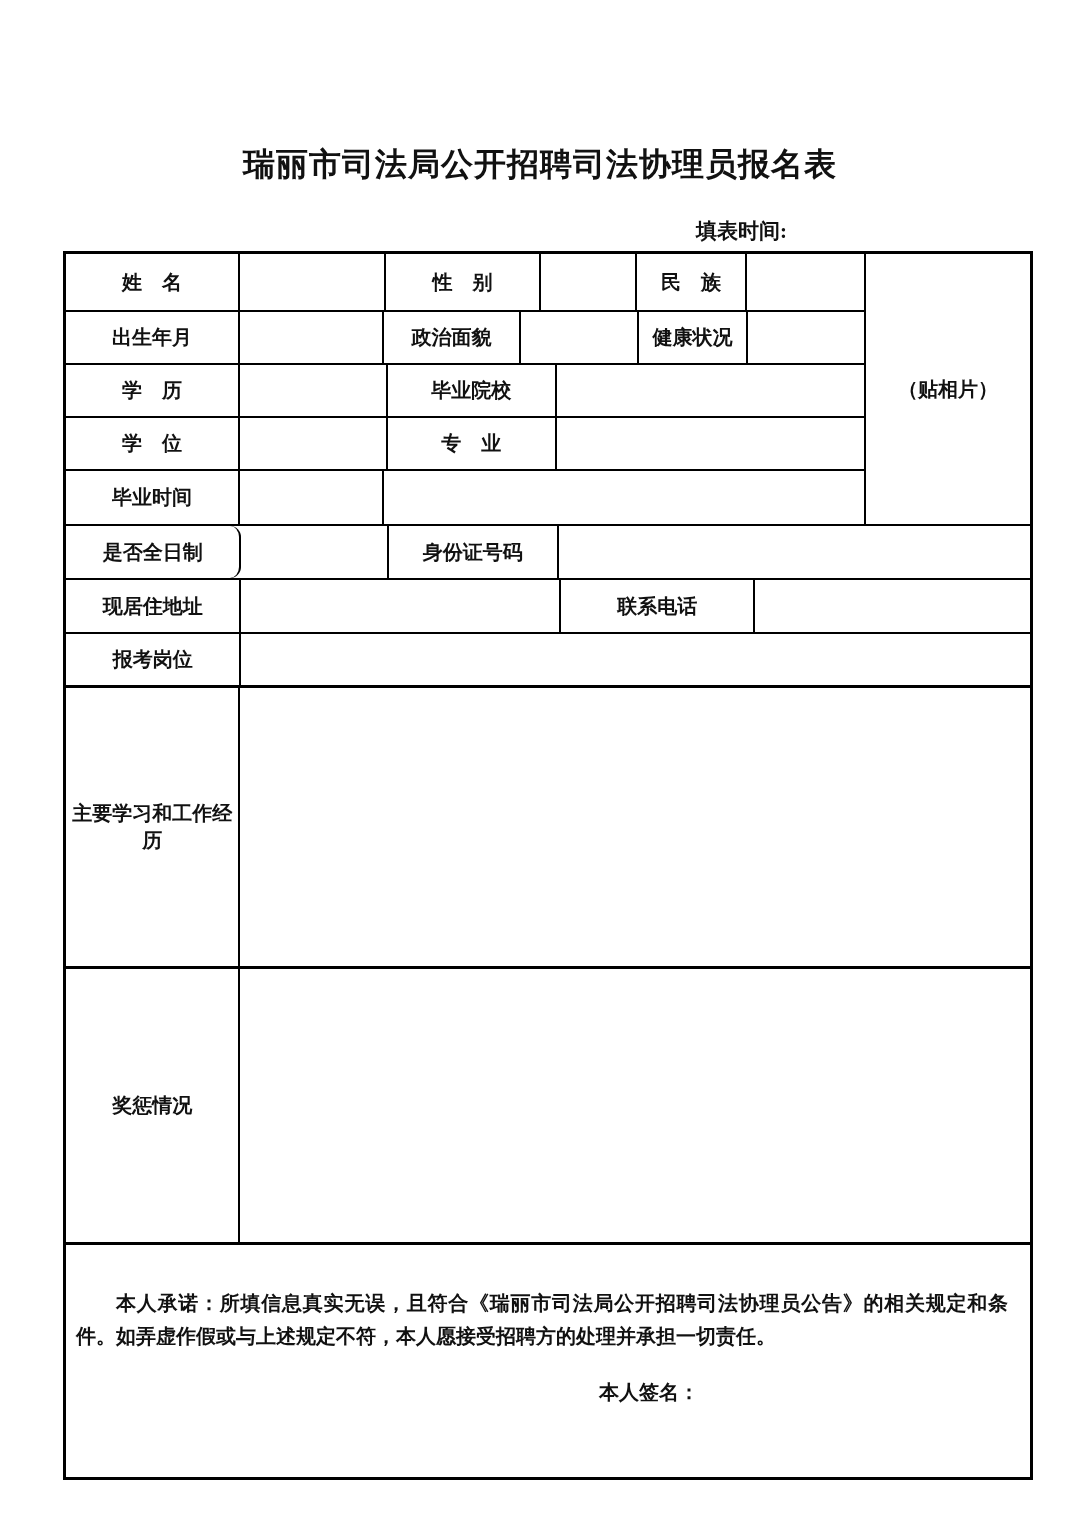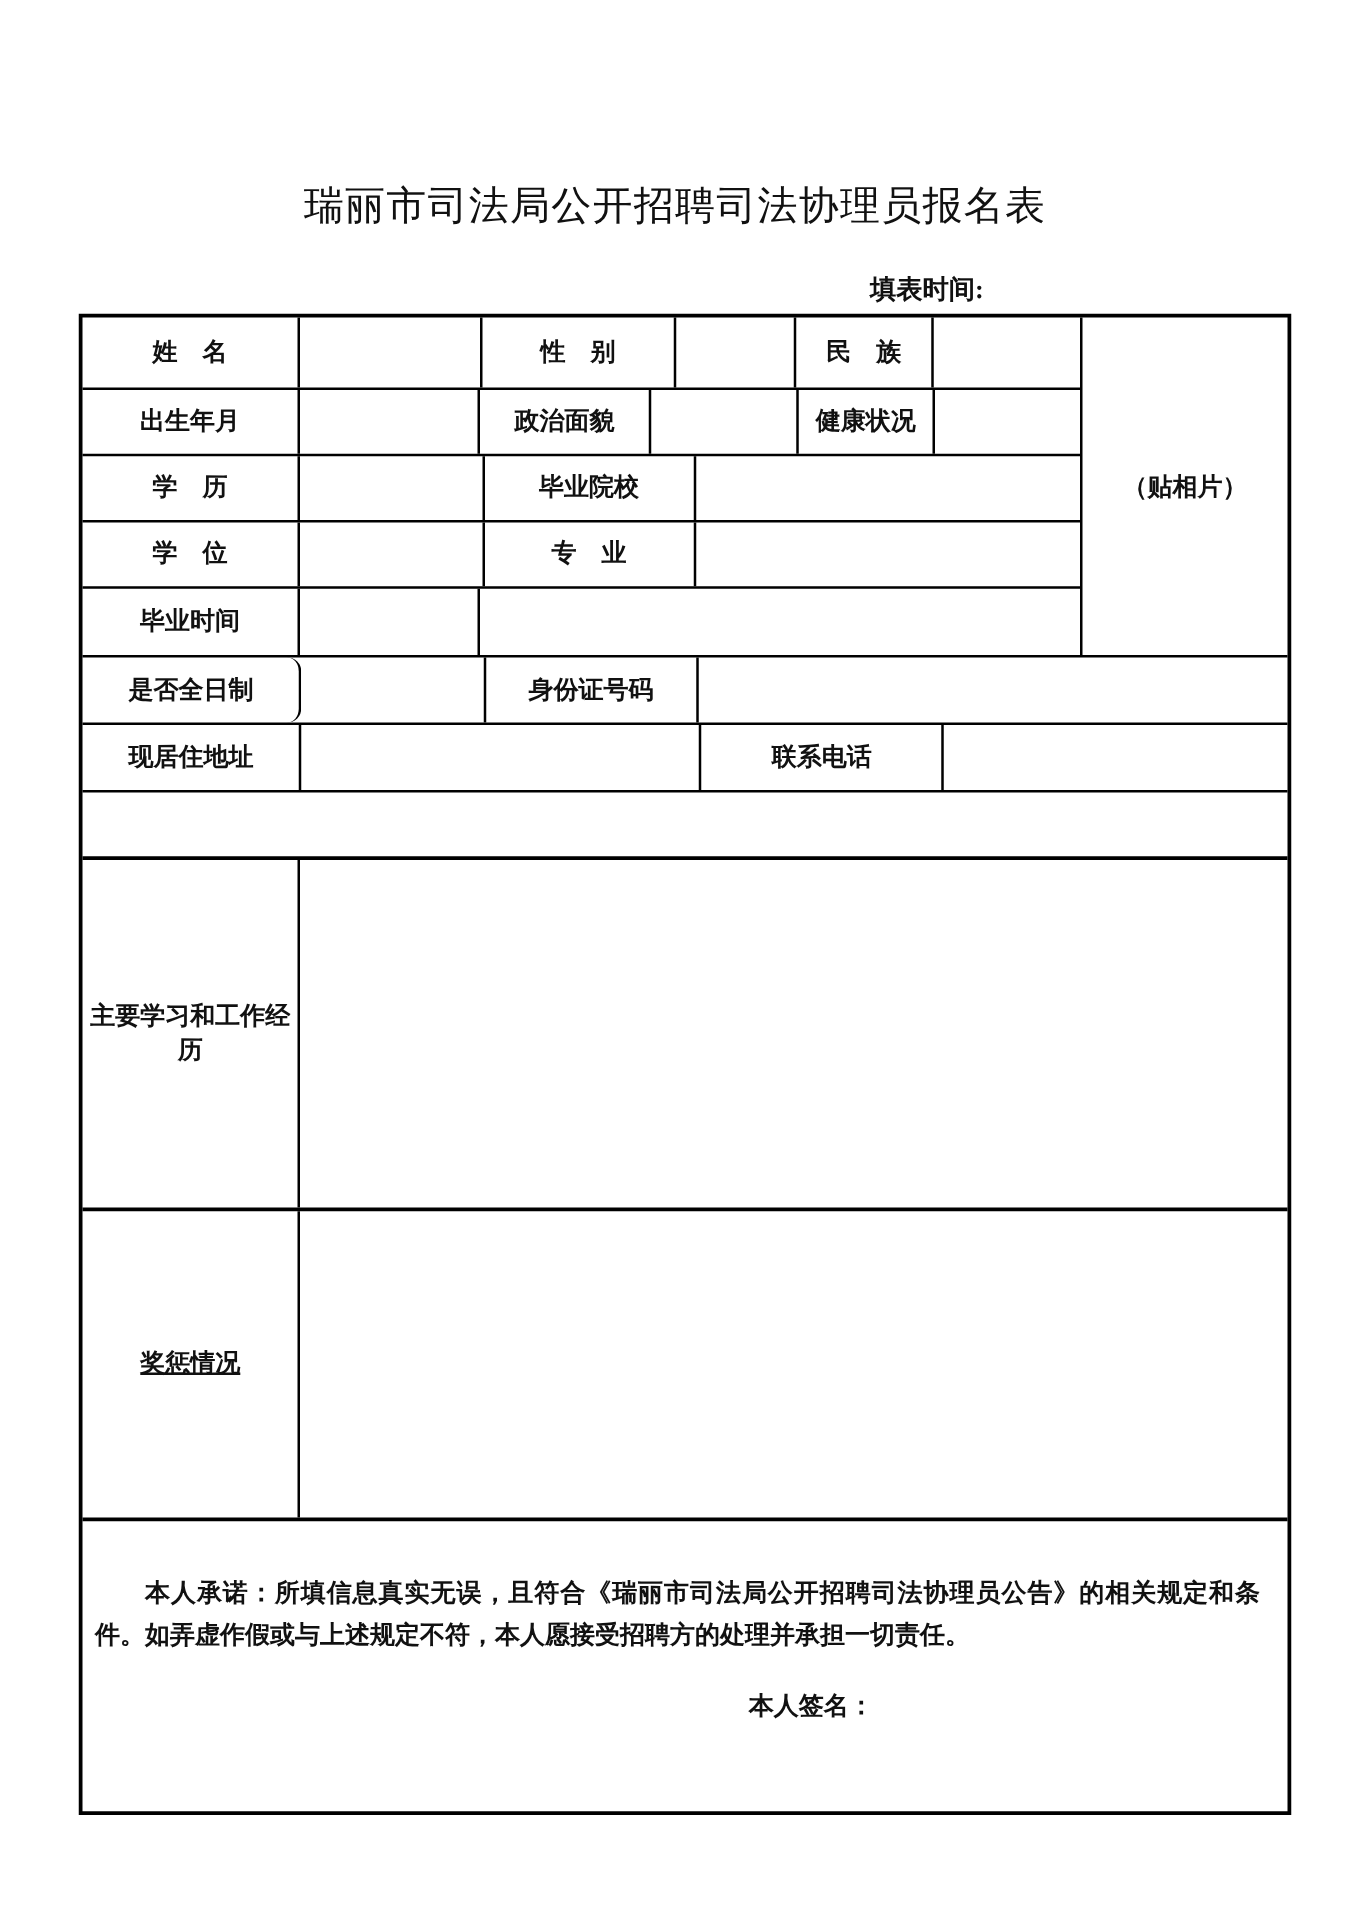--- a/index.html
+++ b/index.html
@@ -7,21 +7,21 @@
   body {
     width: 1080px; height: 1528px;
     font-family: "Liberation Serif", "DejaVu Serif", serif;
     color: #111;
     position: relative;
   }
   .page-title {
     padding-top: 143px;
     text-align: center;
     font-size: 32px;
-    font-weight: normal;
+    font-weight: bold;
     letter-spacing: 1px;
   }
   .fill-time {
     width: 970px;
     margin: 0 0 0 63px;
     padding: 30px 246px 6px 0;
     text-align: right;
     font-size: 21px;
     font-weight: bold;
   }
@@ -61,21 +61,21 @@
   .r2 .c1 { width: 21.8%; } .r2 .c2 { width: 18.1%; } .r2 .c3 { width: 17.1%; text-align: right; }
   .r2 .c4 { width: 14.8%; } .r2 .c5 { width: 13.7%; } .r2 .c6 { flex: 1; }
   .r3 .c1 { width: 21.8%; } .r3 .c2 { width: 18.5%; } .r3 .c3 { width: 21.2%; } .r3 .c4 { flex: 1; }
   .r5 .c1 { width: 21.8%; } .r5 .c2 { width: 18.0%; } .r5 .c3 { width: 21.6%; } .r5 .c4 { flex: 1; }
   .r6 .c1 { width: 18.2%; border-radius: 11px; } .r6 .c2 { width: 15.3%; } .r6 .c3 { width: 17.6%; } .r6 .c4 { flex: 1; }
   .r7 .c1 { width: 18.2%; } .r7 .c2 { width: 33.2%; } .r7 .c3 { width: 20.1%; } .r7 .c4 { flex: 1; }
   .r8 .c1 { width: 18.2%; } .r8 .c2 { flex: 1; }
   .rBig .c1 { width: 18.1%; } .rBig .c2 { flex: 1; }
   .r-exp { height: 281px; border-bottom-width: 3px; }
   .r8 { border-bottom-width: 3px; }
-  .r-rew { height: 248px; border-bottom-width: 3px; text-decoration: underline; }
+  .r-rew { height: 276px; border-bottom-width: 3px; }
   .r-decl { display: block; height: 232px; }
   .decl-text {
     padding: 42px 22px 0 10px;
     font-size: 20px;
     font-weight: bold;
     line-height: 33px;
     text-indent: 2em;
     text-align: justify;
   }
   .decl-sign {
@@ -144,20 +144,21 @@
   </div>
 
   <div class="row r7 h56">
     <div class="cell lab c1">现居住地址</div>
     <div class="cell val c2"></div>
     <div class="cell lab c3">联系电话</div>
     <div class="cell val c4"></div>
   </div>
 
   <div class="row r8 h56">
+    <div class="cell lab c1">报考岗位</div>
     <div class="cell val c2"></div>
   </div>
 
   <div class="row rBig r-exp">
     <div class="cell lab c1">主要学习和工作经历</div>
     <div class="cell val c2"></div>
   </div>
 
   <div class="row rBig r-rew">
     <div class="cell lab c1">奖惩情况</div>

